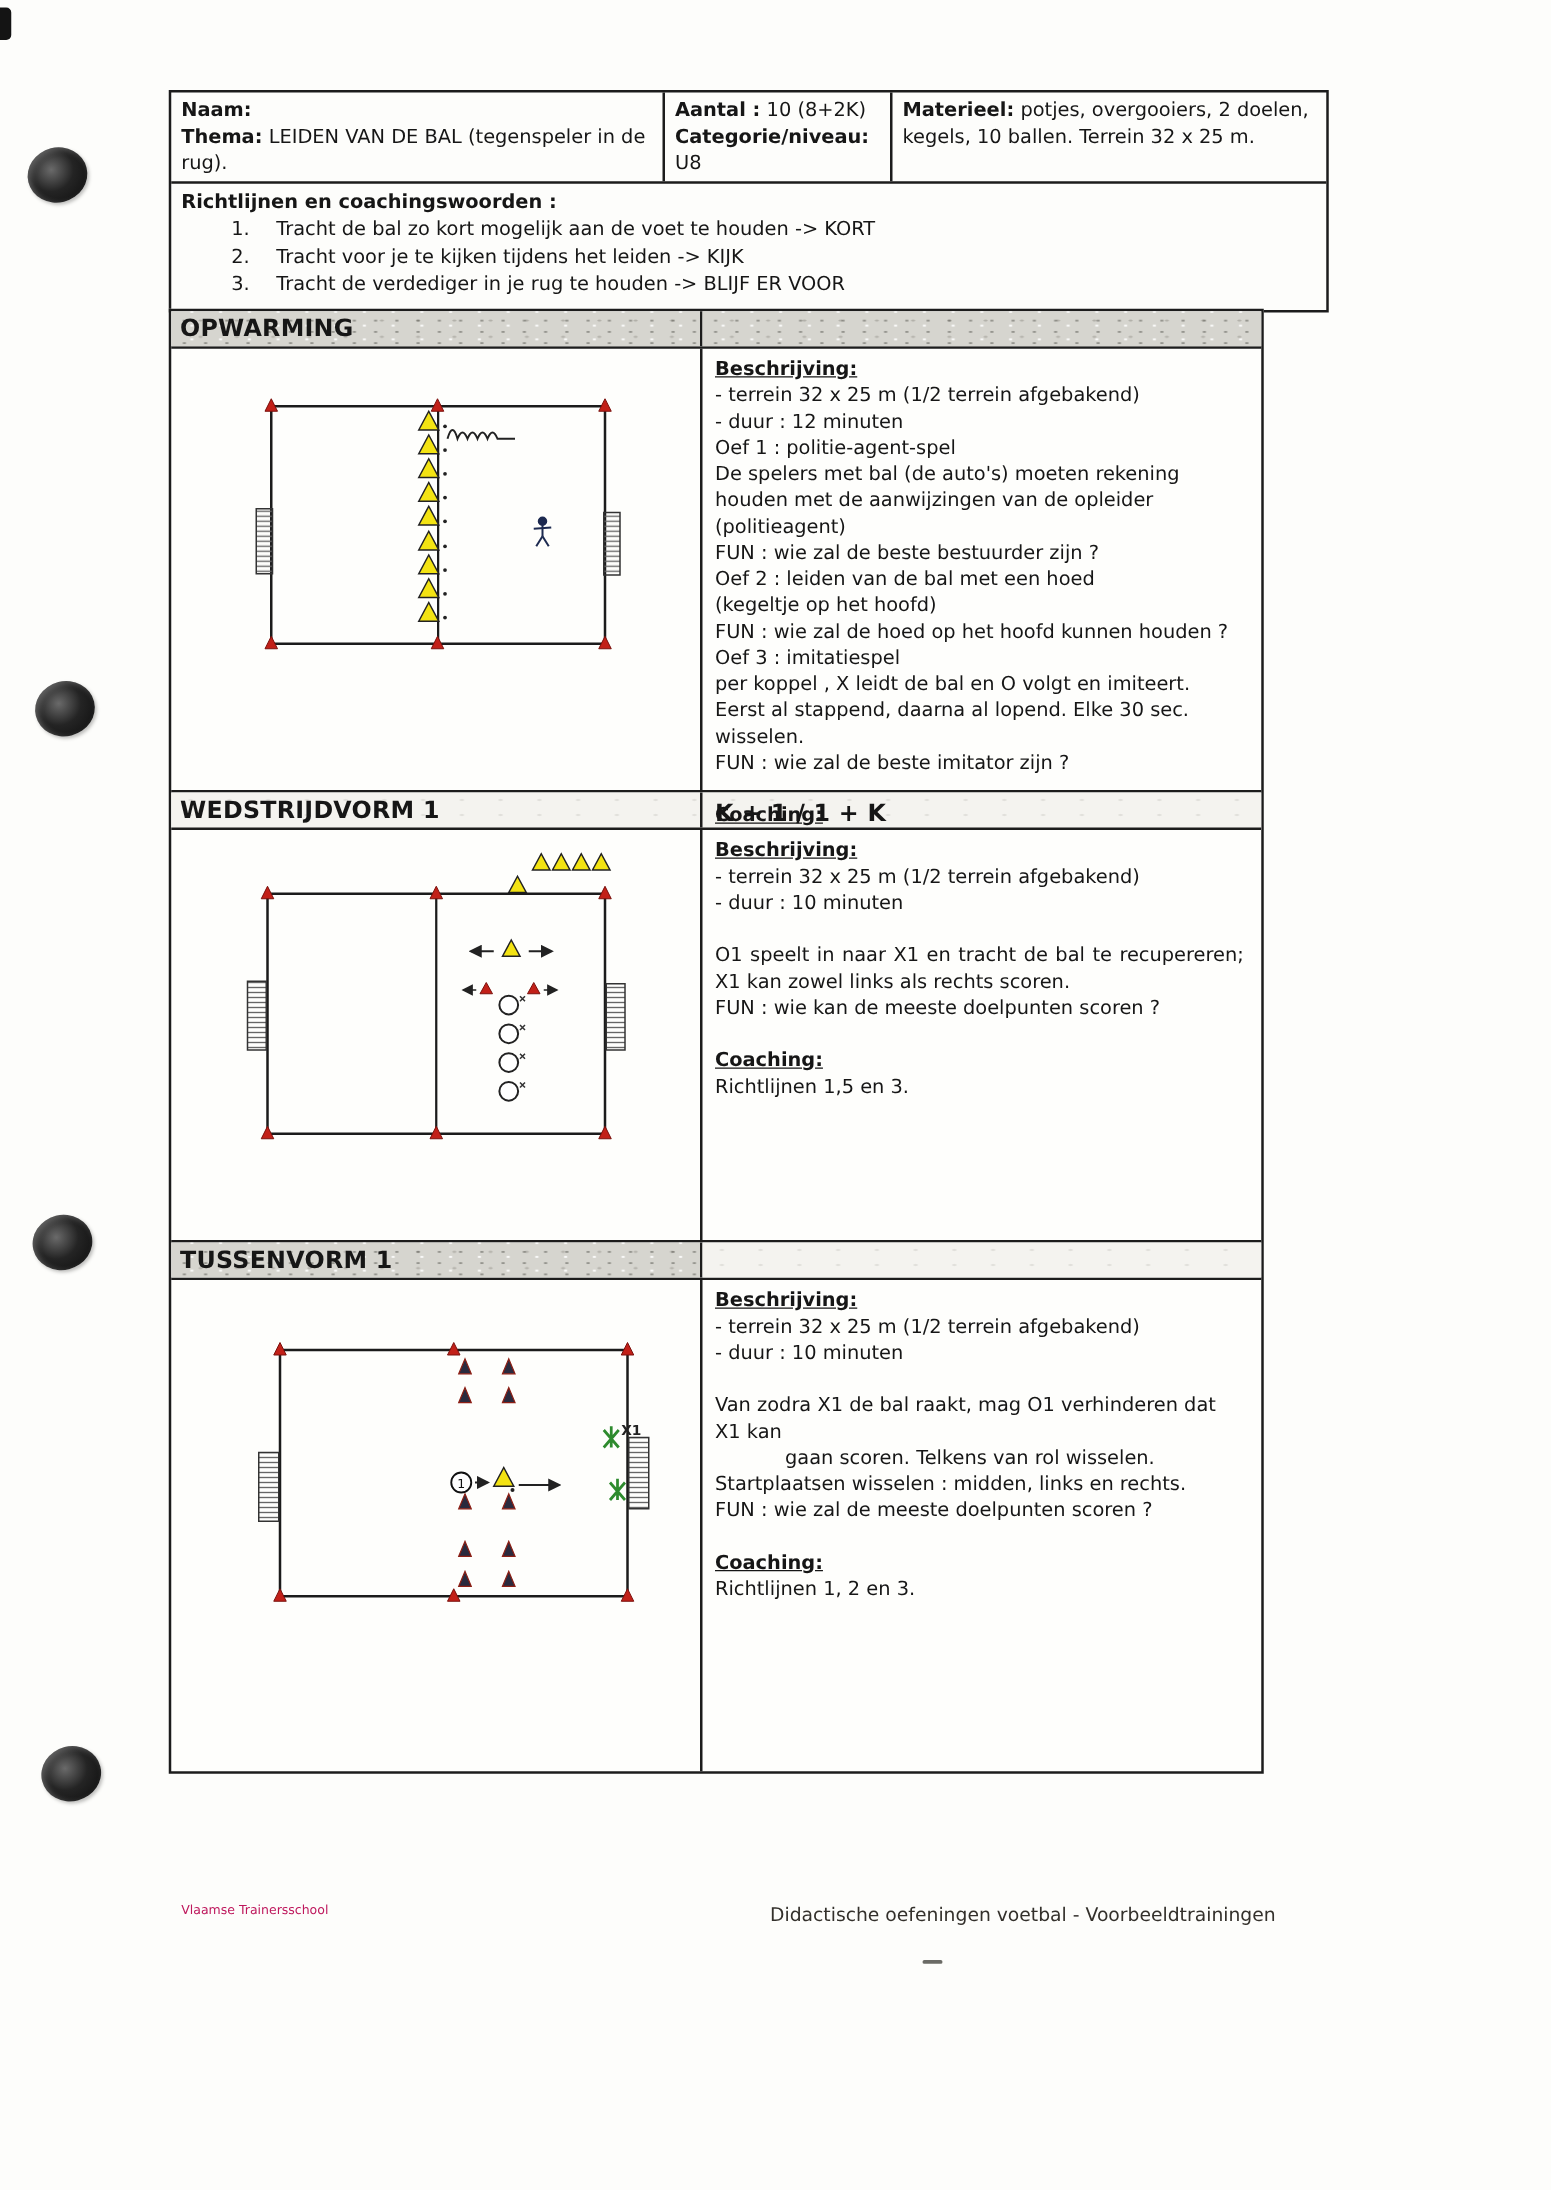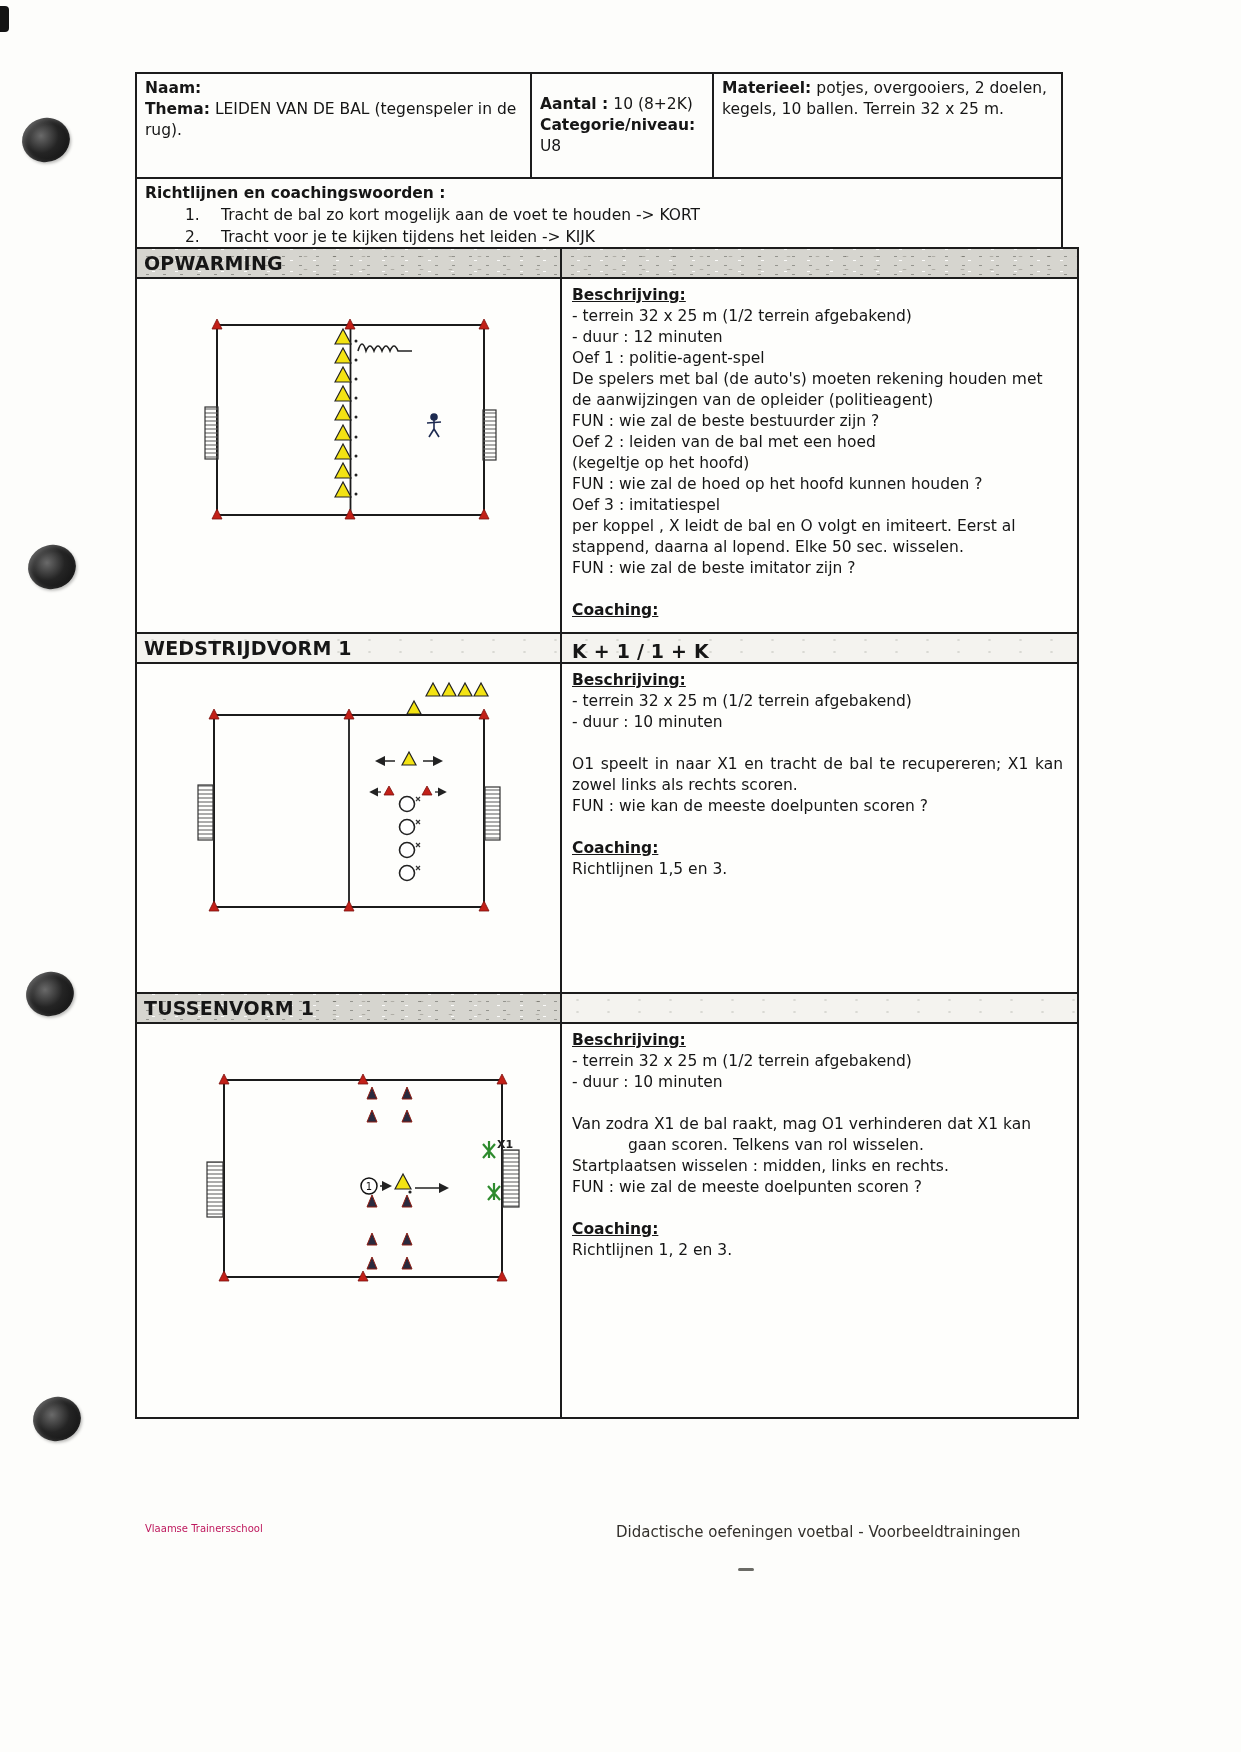--- a/index.html
+++ b/index.html
@@ -29,28 +29,28 @@
         background-size:17px 9px,29px 13px,23px 11px;
         background-position:2px 3px,9px 1px,5px 6px}
   .scan-faint{background-color:#f4f3ef;
         background-image:radial-gradient(rgba(120,118,110,.28) 1px, transparent 2.2px);
         background-size:31px 12px}
 
   
   .top-table{position:absolute;left:135px;top:72px;width:928px;border:2px solid #1c1c1c;background:#fdfdfb}
   .tt-row1{display:flex;border-bottom:2px solid #1c1c1c}
   .tt-c1{width:395px;padding:4px 8px;border-right:2px solid #1c1c1c}
-  .tt-c2{width:182px;padding:20px 8px;border-right:2px solid #1c1c1c}
+  .tt-c2{width:182px;padding:4px 8px;border-right:2px solid #1c1c1c}
   .tt-c3{flex:1;padding:4px 8px}
   .tt-row2{padding:4px 8px 10px 8px}
   .r-item{display:flex;font-size:15.5px;line-height:22px;padding-left:40px}
   .r-num{width:36px;flex:none}
 
   
-  .main-table{position:absolute;left:135px;top:247px;width:944px;border:2px solid #1c1c1c;background:#fefefc}
+  .main-table{position:absolute;left:135px;top:247px;width:876px;border:2px solid #1c1c1c;background:#fefefc}
   .band{display:flex;height:30px;border-bottom:2px solid #1c1c1c}
   .band-left{width:425px;border-right:2px solid #1c1c1c;display:flex;align-items:center;padding:0 7px}
   .band-right{flex:1;display:flex;align-items:flex-end;padding:0 10px}
   .band-title{font-size:19px;font-weight:bold;letter-spacing:.2px}
   .content-row{display:flex;border-bottom:2px solid #1c1c1c}
   .content-row.last{border-bottom:none}
   .cell-left{width:425px;border-right:2px solid #1c1c1c;position:relative}
   .cell-right{flex:1;padding:6px 14px 0 10px}
   .diagram{position:absolute;left:0;top:0}
   svg text{font-family:"DejaVu Sans","Liberation Sans",sans-serif}
@@ -174,21 +174,21 @@
         <div class="line"><span class="bu">Beschrijving:</span></div>
         <div class="line">- terrein 32 x 25 m (1/2 terrein afgebakend)</div>
         <div class="line">- duur : 12 minuten</div>
         <div class="line">Oef 1 : politie-agent-spel</div>
         <div class="line">De spelers met bal (de auto's) moeten rekening houden met de aanwijzingen van de opleider (politieagent)</div>
         <div class="line">FUN : wie zal de beste bestuurder zijn ?</div>
         <div class="line">Oef 2 : leiden van de bal met een hoed</div>
         <div class="line">(kegeltje op het hoofd)</div>
         <div class="line">FUN : wie zal de hoed op het hoofd kunnen houden ?</div>
         <div class="line">Oef 3 : imitatiespel</div>
-        <div class="line">per koppel , X leidt de bal en O volgt en imiteert. Eerst al stappend, daarna al lopend. Elke 50 sec. wisselen.</div>
+        <div class="line">per koppel , X leidt de bal en O volgt en imiteert. Eerst al stappend, daarna al lopend. Elke 30 sec. wisselen.</div>
         <div class="line">FUN : wie zal de beste imitator zijn ?</div>
         <div class="sp"></div>
         <div class="line"><span class="bu">Coaching:</span></div>
       </div>
     </div>
 
     <div class="band scan-faint">
       <div class="band-left" style="background:transparent">
           <span class="band-title">WEDSTRIJDVORM 1</span>
         </div>

